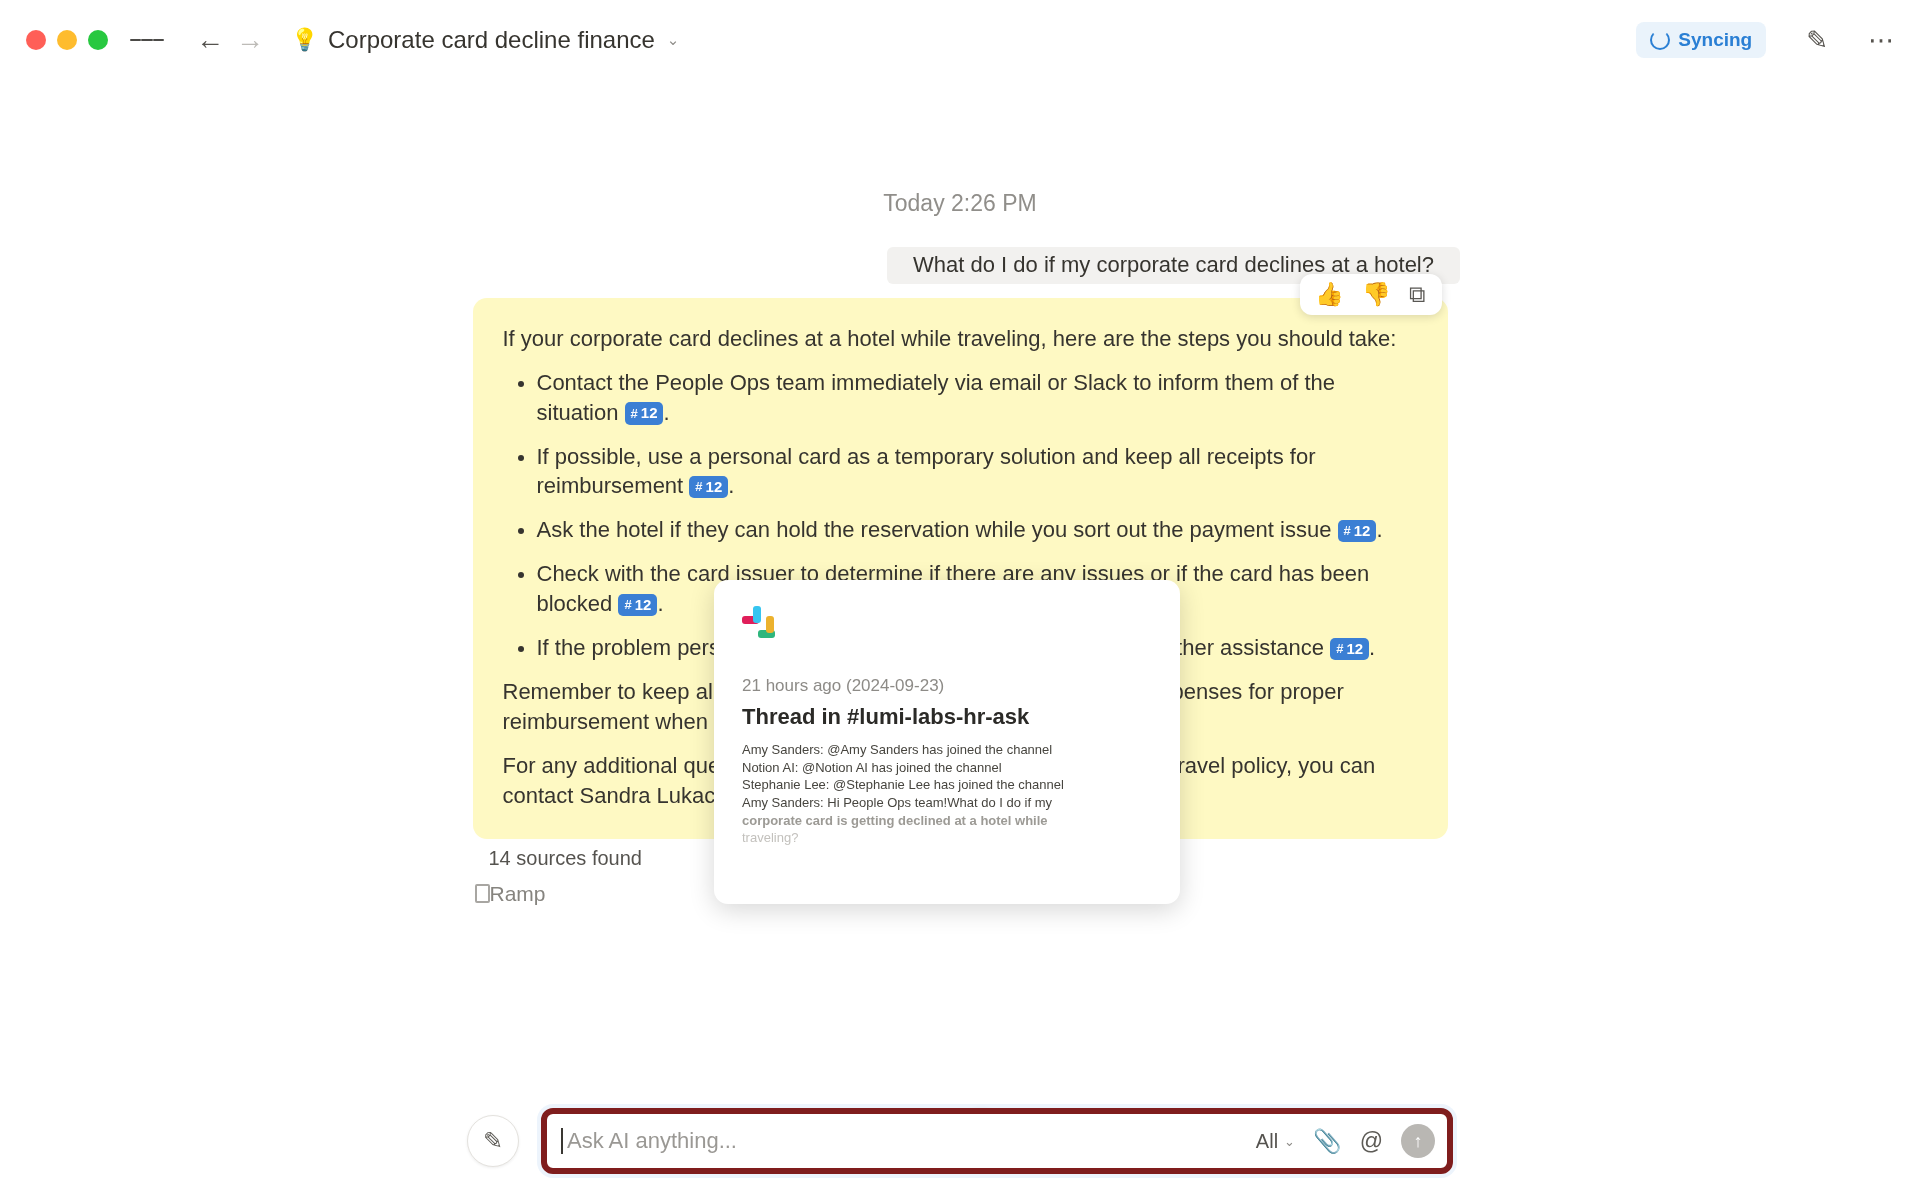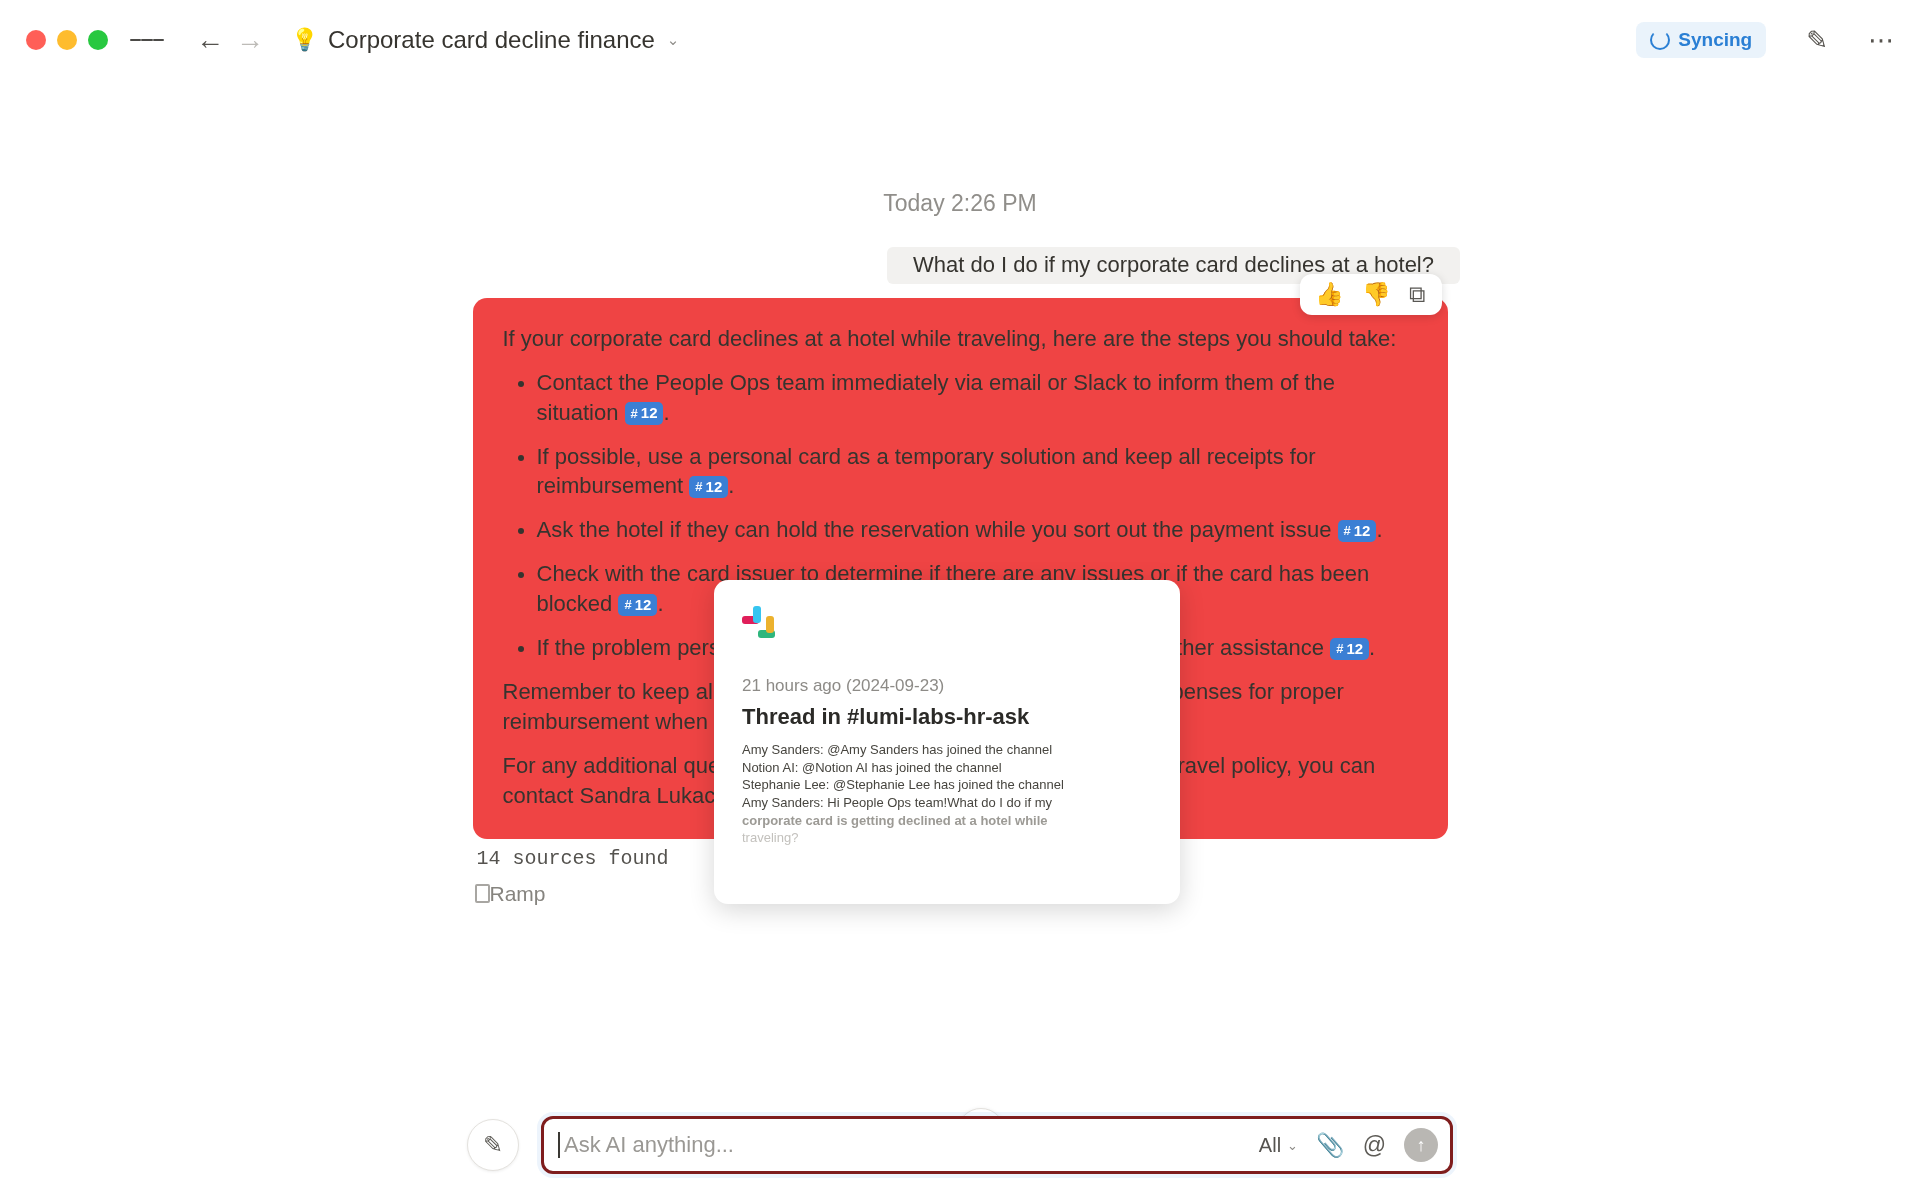--- a/index.html
+++ b/index.html
@@ -80,21 +80,21 @@
     border-radius: 6px; padding: 3px 26px;
     font-size: 22px; line-height: 1.4;
   }
 
   .answer-wrap {
     position: relative;
     margin: 14px auto 0;
     width: 975px;
   }
   .answer-card {
-    background: #ef4444;
+    background: #fef9c3;
     border-radius: 14px;
     padding: 26px 30px 28px 30px;
     color: #36342f;
     font-size: 22px;
     line-height: 1.36;
   }
   .answer-card p { margin: 0 0 14px 0; }
   .answer-card ul { margin: 0 0 14px 0; padding-left: 34px; }
   .answer-card li { margin: 0 0 14px 0; }
   .answer-card li::marker { font-size: 20px; }
@@ -120,21 +120,21 @@
     background: #ffffff;
     border-radius: 12px;
     box-shadow: 0 2px 10px rgba(0,0,0,0.14);
     display: flex; align-items: center; gap: 18px;
     padding: 9px 16px;
   }
   .feedback span { font-size: 23px; color: #595753; line-height: 1; }
 
   
   .sources { width: 975px; margin: 8px auto 0; color: #55534f; }
-  .sources-title { font-size: 20px; margin-left: 4px; font-family: Liberation Mono, monospace; }
+  .sources-title { font-size: 20px; margin-left: 16px; }
   .source-item {
     display: flex; align-items: center; 
     font-size: 21px; color: #86847f; margin-top: 12px; margin-left: 2px;
   }
   .page-icon {
     width: 15px; height: 19px;
     border: 2px solid #a8a6a2; border-radius: 2px;
   }
 
   .expand-btn {
@@ -176,23 +176,23 @@
     display: flex; align-items: center; justify-content: center; gap: 22px;
   }
   .pen-btn {
     width: 52px; height: 52px; border-radius: 50%;
     border: 1px solid #e4e2de; background:#fff;
     display:flex; align-items:center; justify-content:center;
     color:#5d5b56; font-size: 24px;
     box-shadow: 0 1px 3px rgba(0,0,0,.07);
   }
   .composer {
-    width: 912px; height: 58px;
-    background: #ffffff;
-    border: 3px solid #7f1d1d;
+    width: 912px; height: 66px;
+    background: #ffffff;
+    border: 6px solid #7f1d1d;
     border-radius: 12px;
     box-shadow: 0 0 0 4px rgba(157,196,238,0.18);
     display: flex; align-items: center;
     padding: 0 12px 0 14px;
   }
   .caret { width: 2px; height: 26px; background: #3a3833; margin-right: 2px; }
   .composer-input {
     flex: 1; border: none; outline: none;
     font-size: 22px; color: #36342f;
     font-family: "Liberation Sans", sans-serif;

